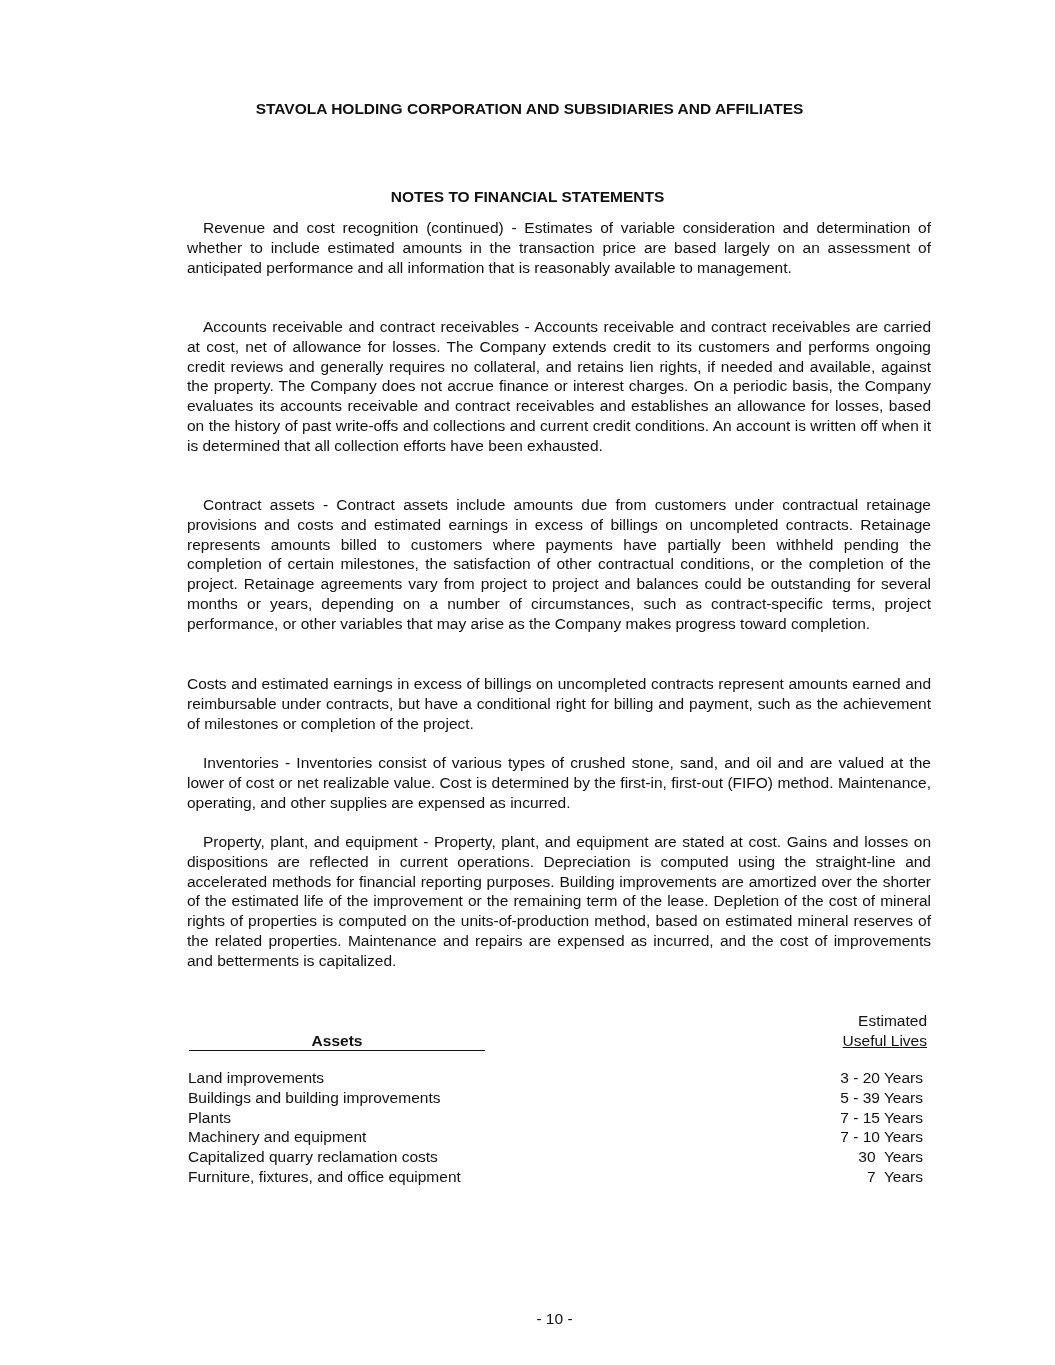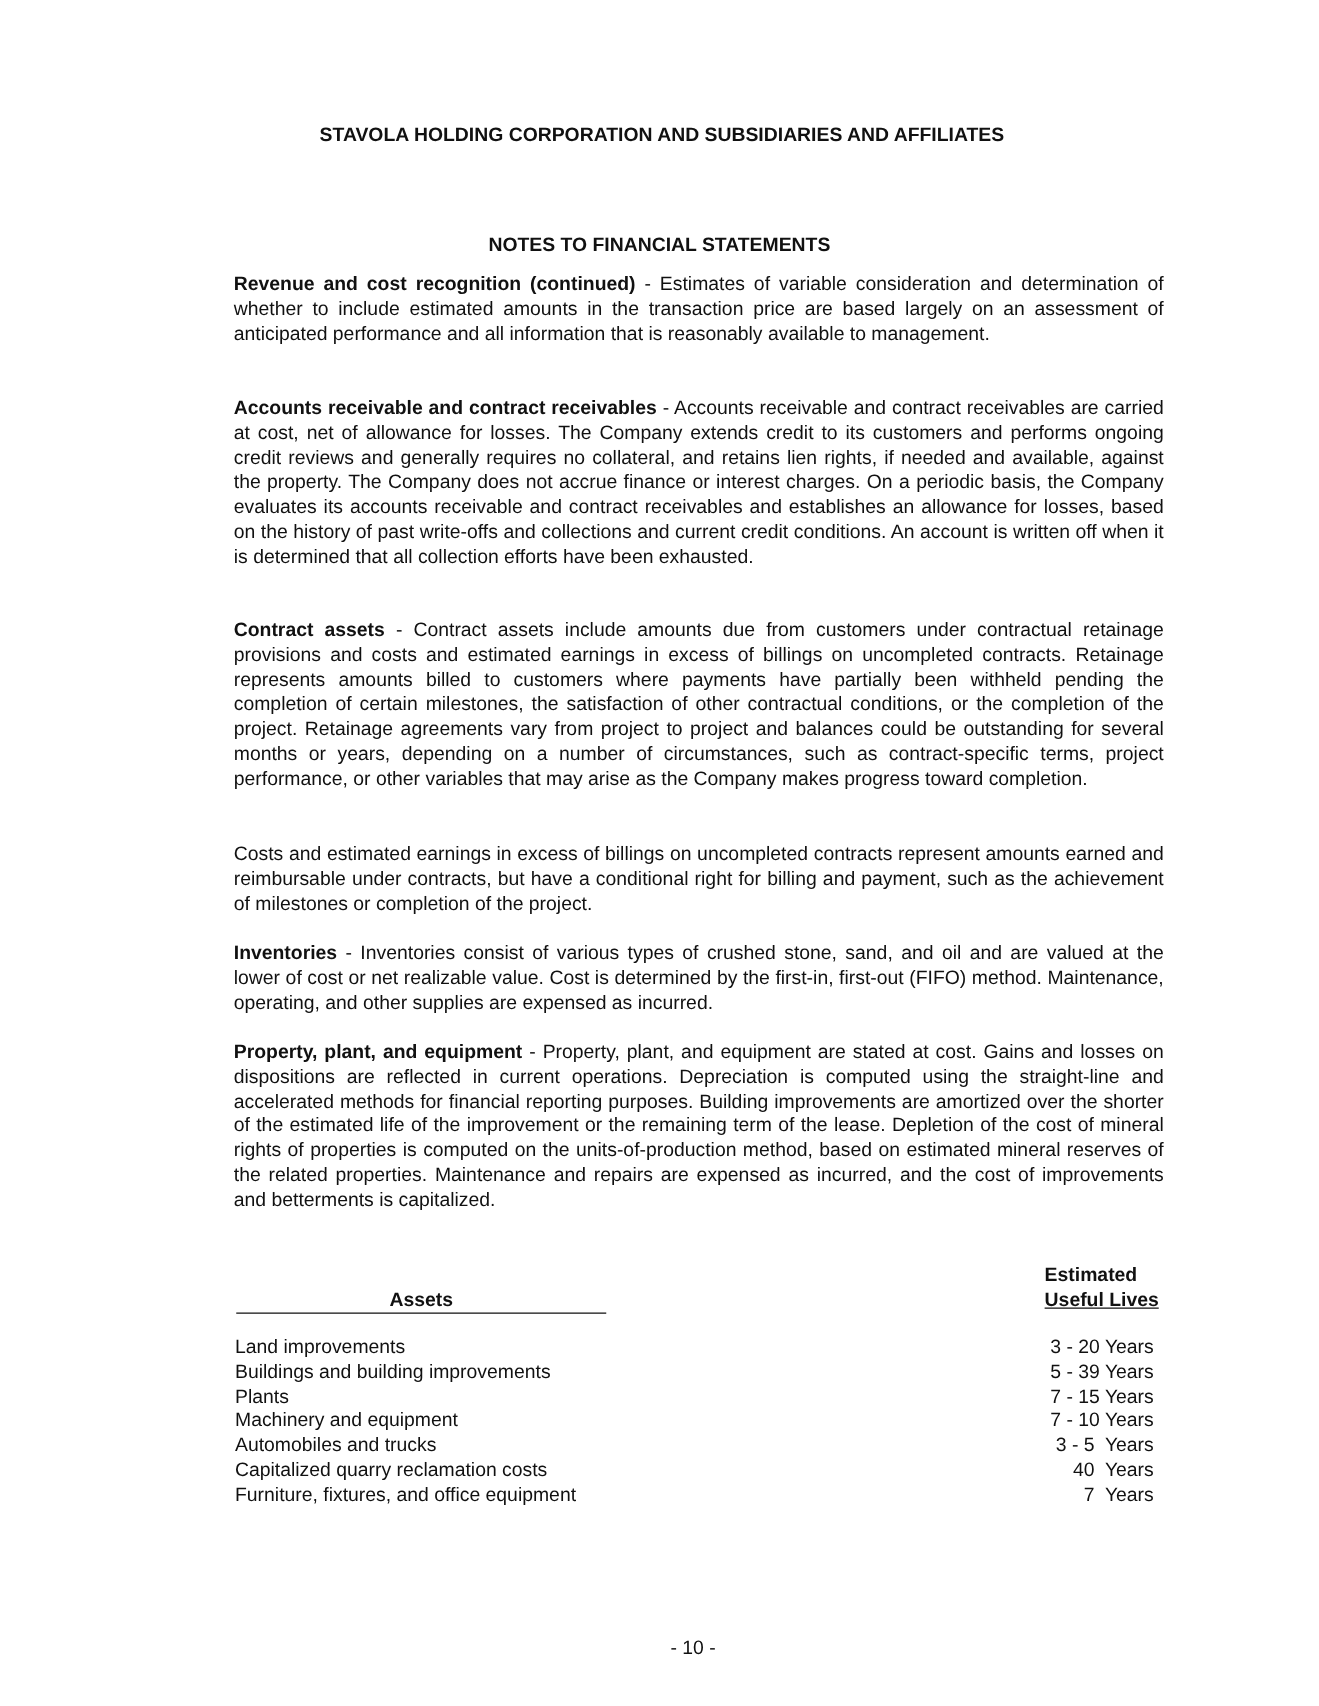--- a/index.html
+++ b/index.html
@@ -42,21 +42,21 @@
     }
     .section-head .num { display: inline-block; width: 62px; }
     .section-head .u { text-decoration: underline; }
     .para {
       position: absolute;
       left: 187px;
       width: 744px;
       text-align: justify;
       margin: 0;
     }
-    .para b { font-weight: bold; }
+    .para b { font-weight: normal; margin-left: 16px; }
     .p1 { top: 218px; }
     .p2 { top: 317px; }
     .p3 { top: 495px; }
     .p4 { top: 674px; }
     .p5 { top: 753px; }
     .p6 { top: 832px; }
 
     .assets-table {
       position: absolute;
       left: 187px;
@@ -74,22 +74,22 @@
       width: 296px;
       text-align: center;
       font-weight: bold;
       border-bottom: 1.5px solid #111;
       line-height: 19px;
     }
     .th-lives {
       position: absolute;
       right: 0;
       top: 0;
-      text-align: left;
-      font-weight: bold;
+      text-align: right;
+      font-weight: normal;
       line-height: 20px;
     }
     .th-lives .l2 { text-decoration: underline; }
     .rows {
       position: absolute;
       top: 57px;
       left: 0;
       width: 740px;
     }
     .row {
@@ -149,26 +149,22 @@
       </div>
       <div class="row">
         <span class="name">Plants</span>
         <span class="life">7 - 15 Years</span>
       </div>
       <div class="row">
         <span class="name">Machinery and equipment</span>
         <span class="life">7 - 10 Years</span>
       </div>
       <div class="row">
-        <span class="name">Automobiles and trucks</span>
-        <span class="life">3 - 5  Years</span>
-      </div>
-      <div class="row">
         <span class="name">Capitalized quarry reclamation costs</span>
-        <span class="life">40  Years</span>
+        <span class="life">30  Years</span>
       </div>
       <div class="row">
         <span class="name">Furniture, fixtures, and office equipment</span>
         <span class="life">7  Years</span>
       </div>
     </div>
   </div>
 
   <div class="page-num">- 10 -</div>
 

